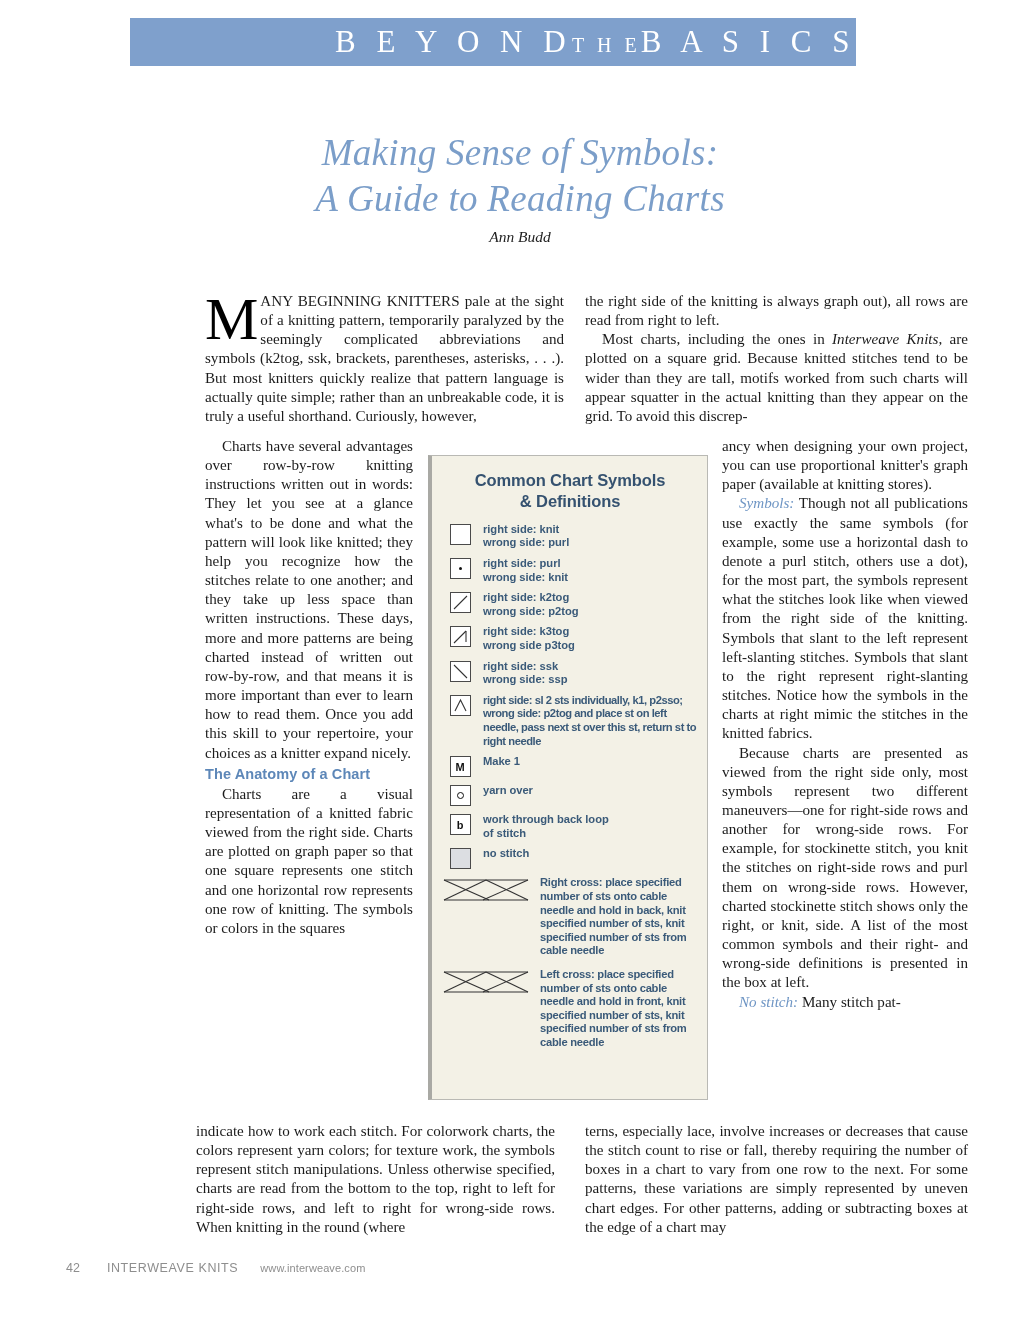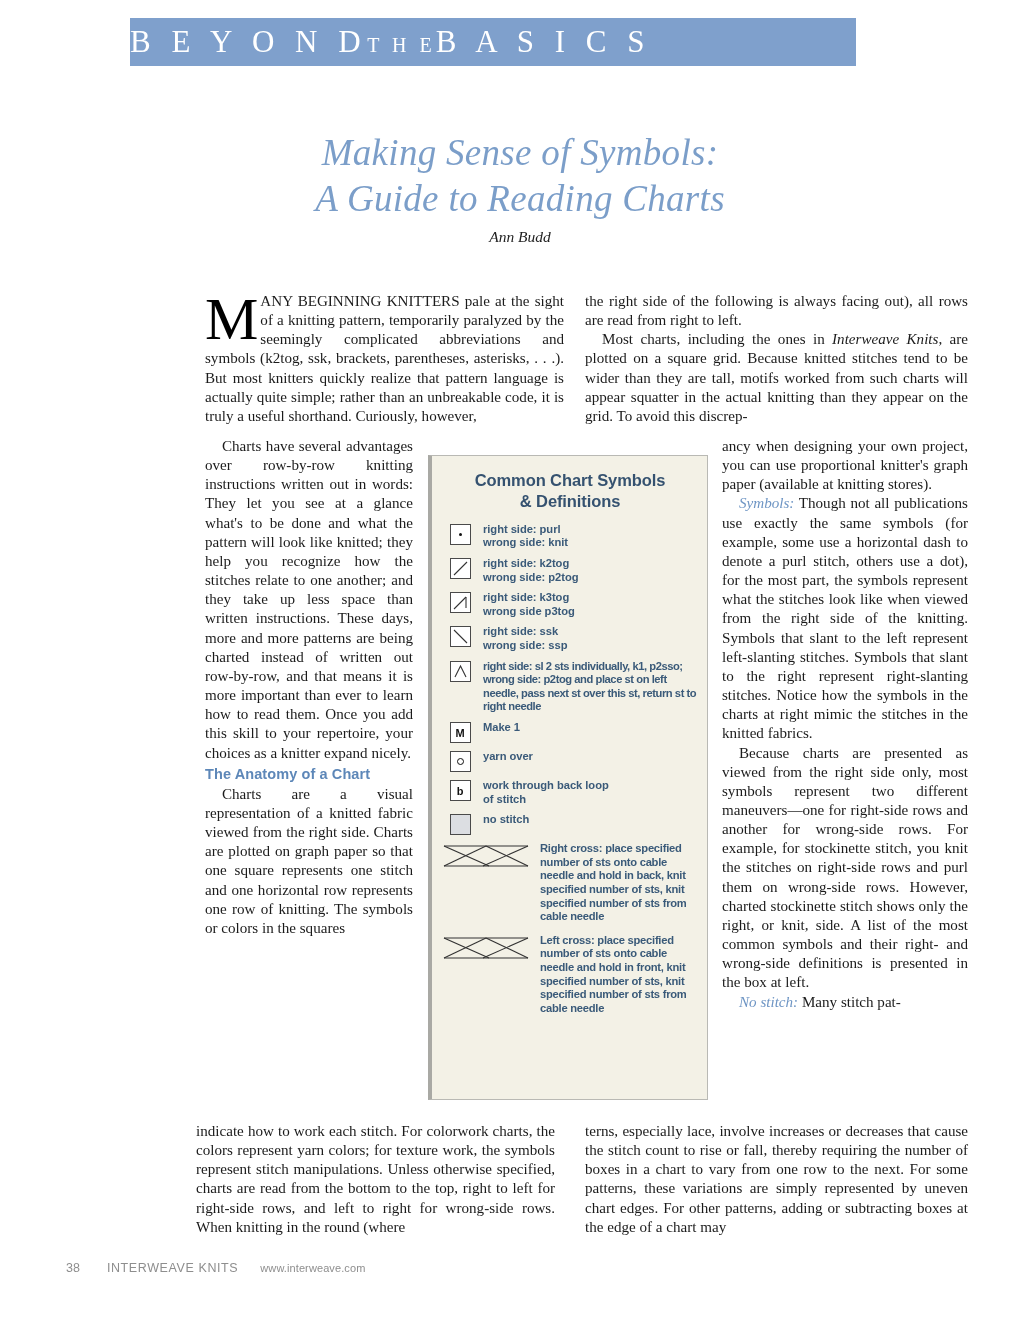--- a/index.html
+++ b/index.html
@@ -19,21 +19,21 @@
   
   .banner {
     position: absolute;
     left: 130px;
     top: 18px;
     width: 726px;
     height: 48px;
     background: #7fa0cc;
     display: flex;
     align-items: center;
-    justify-content: flex-start;
+    justify-content: flex-end;
   }
   .banner-text {
     color: #ffffff;
     font-family: "Liberation Serif", serif;
     font-size: 31px;
     letter-spacing: 6.5px;
     font-weight: 400;
     white-space: pre;
   }
   .banner-text .small {
@@ -254,21 +254,21 @@
   <div class="title-line">Making Sense of Symbols:</div>
   <div class="title-line">A Guide to Reading Charts</div>
   <div class="byline">Ann Budd</div>
 </div>
 
 <div class="col-left-top bodytext">
   <p><span class="dropcap">M</span><span>ANY BEGINNING KNITTERS pale at the sight of a knitting pattern, temporarily paralyzed by the seemingly complicated abbreviations and symbols (k2tog, ssk, brackets, parentheses, asterisks, . . .). But most knitters quickly realize that pattern language is actually quite simple; rather than an unbreakable code, it is truly a useful shorthand. Curiously, however,</span></p>
 </div>
 
 <div class="col-right-top bodytext">
-  <p>the right side of the following is always facing out), all rows are read from right to left.</p>
+  <p>the right side of the knitting is always graph out), all rows are read from right to left.</p>
   <p class="indent"><span>Most charts, including the ones in </span><em>Interweave Knits</em><span>, are plotted on a square grid. Because knitted stitches tend to be wider than they are tall, motifs worked from such charts will appear squatter in the actual knitting than they appear on the grid. To avoid this discrep-</span></p>
 </div>
 
 <div class="col-left-narrow bodytext">
   <p class="indent">Charts have several advantages over row-by-row knitting instructions written out in words: They let you see at a glance what's to be done and what the pattern will look like knitted; they help you recognize how the stitches relate to one another; and they take up less space than written instructions. These days, more and more patterns are being charted instead of written out row-by-row, and that means it is more important than ever to learn how to read them. Once you add this skill to your repertoire, your choices as a knitter expand nicely.</p>
   <div class="subhead">The Anatomy of a Chart</div>
   <p class="indent">Charts are a visual representation of a knitted fabric viewed from the right side. Charts are plotted on graph paper so that one square represents one stitch and one horizontal row represents one row of knitting. The symbols or colors in the squares</p>
 </div>
 
 <div class="col-right-narrow bodytext">
@@ -279,20 +279,29 @@
 </div>
 
 <div class="sidebar">
   <div class="sidebar-title">
     <div>Common Chart Symbols</div>
     <div>&amp; Definitions</div>
   </div>
 
   <div class="sym-list">
 
+    <div class="sym-row">
+      <div class="sym-cell">
+        <div class="sym-box"></div>
+      </div>
+      <div class="sym-text">
+        <div>right side: knit</div>
+        <div>wrong side: purl</div>
+      </div>
+    </div>
 
     <div class="sym-row">
       <div class="sym-cell">
         <div class="sym-box">
             <span class="dot"></span>
           </div>
       </div>
       <div class="sym-text">
         <div>right side: purl</div>
         <div>wrong side: knit</div>
@@ -430,16 +439,16 @@
 
 <div class="col-left-bottom bodytext">
   <p>indicate how to work each stitch. For colorwork charts, the colors represent yarn colors; for texture work, the symbols represent stitch manipulations. Unless otherwise specified, charts are read from the bottom to the top, right to left for right-side rows, and left to right for wrong-side rows. When knitting in the round (where</p>
 </div>
 
 <div class="col-right-bottom bodytext">
   <p>terns, especially lace, involve increases or decreases that cause the stitch count to rise or fall, thereby requiring the number of boxes in a chart to vary from one row to the next. For some patterns, these variations are simply represented by uneven chart edges. For other patterns, adding or subtracting boxes at the edge of a chart may</p>
 </div>
 
 <div class="footer">
-  <span class="pg">38</span>
+  <span class="pg">42</span>
   <span class="pub">INTERWEAVE KNITS</span>
   <span class="url">www.interweave.com</span>
 </div>
 
 </body></html>

